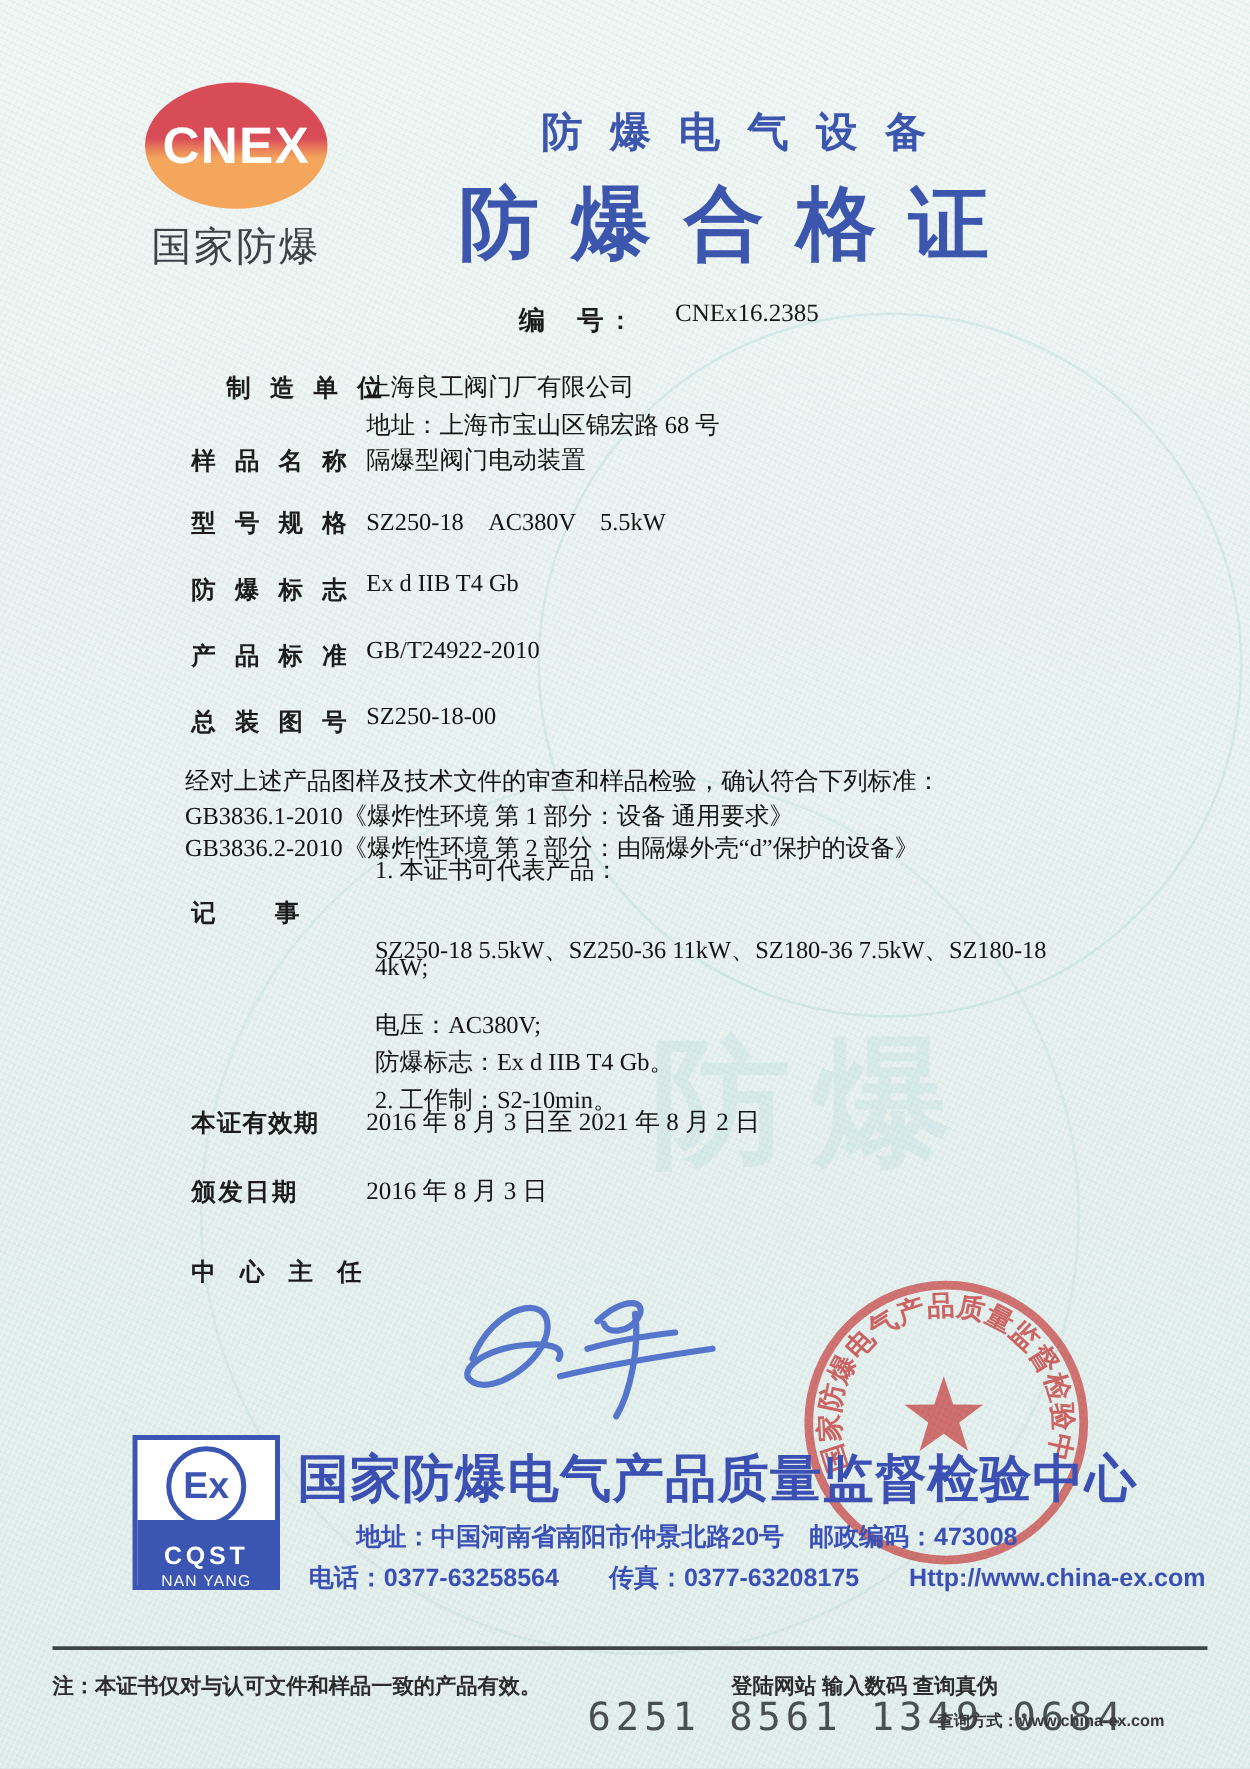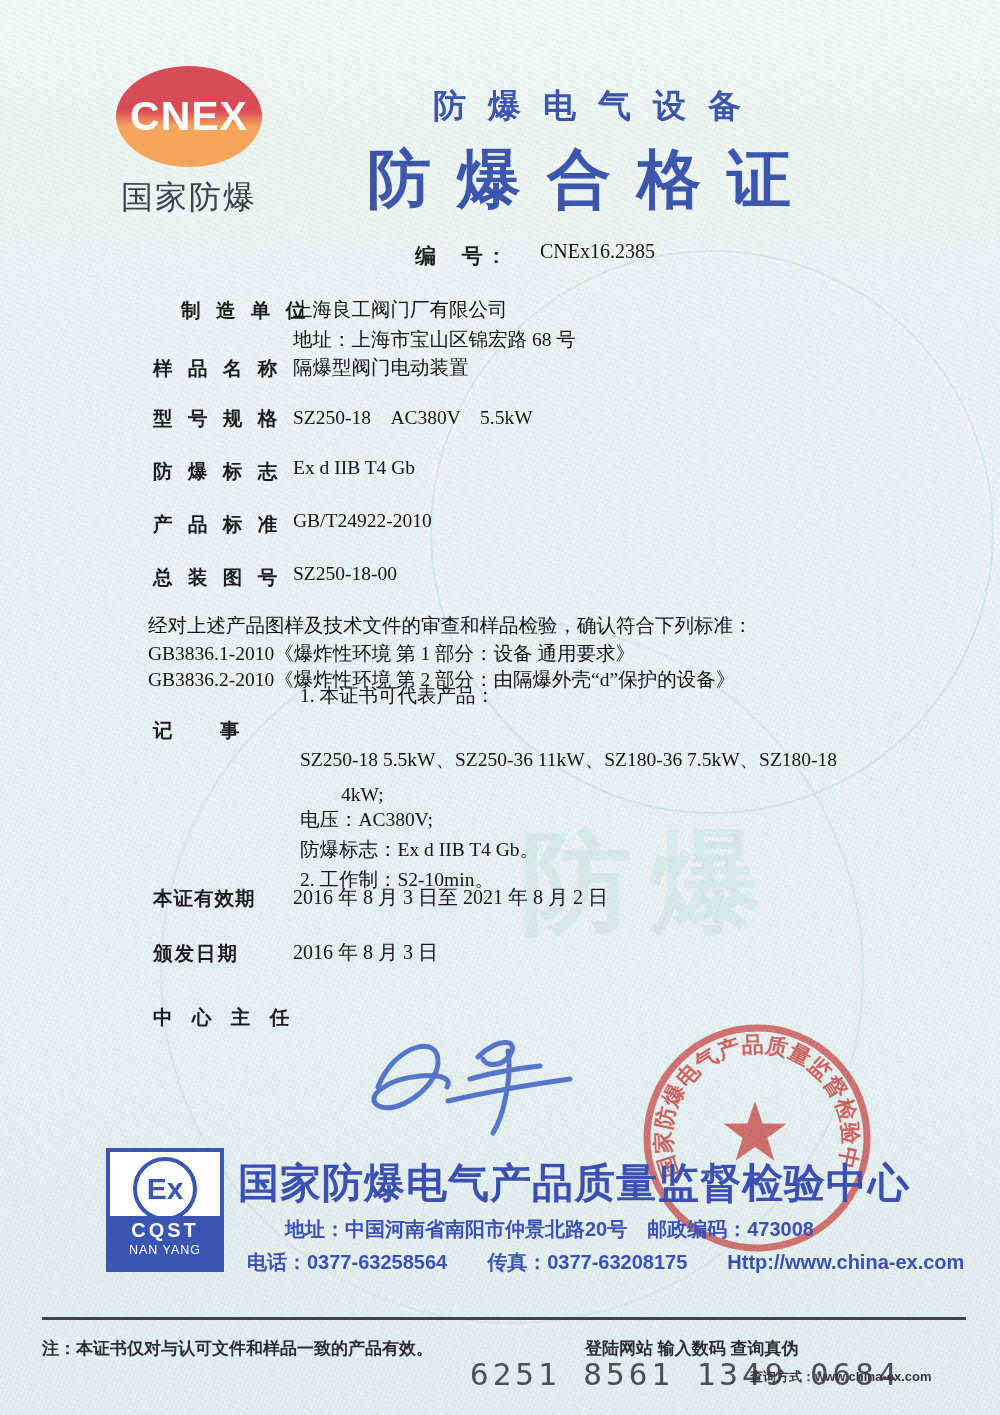--- a/index.html
+++ b/index.html
@@ -46,21 +46,21 @@
   
   .sig{left:350px;top:1025px;}
   .stamp{left:637px;top:1018px;opacity:0.85;mix-blend-mode:multiply;}
 
   
   .cqst-box{left:106px;top:1148px;width:118px;height:124px;border:4px solid #3a55b2;background:#ffffff;box-sizing:border-box;}
   .cqst-band{position:absolute;left:0;right:0;bottom:0;height:52px;background:#3a55b2;text-align:center;}
   .cqst-circle{position:absolute;top:5px;left:50%;transform:translateX(-50%);width:64px;height:64px;border-radius:50%;
     border:4px solid #3a55b2;background:#ffffff;display:flex;align-items:center;justify-content:center;box-sizing:border-box;}
   .cqst-ex{font-size:30px;font-weight:bold;color:#3a55b2;font-family:"Liberation Sans","DejaVu Sans",sans-serif;}
-  .cqst-l1{color:#fff;font-size:20px;font-weight:bold;letter-spacing:3px;line-height:26px;margin-top:1px;font-family:"Liberation Sans","DejaVu Sans",sans-serif;}
+  .cqst-l1{color:#fff;font-size:20px;font-weight:bold;letter-spacing:3px;line-height:26px;margin-top:16px;font-family:"Liberation Sans","DejaVu Sans",sans-serif;}
   .cqst-l2{color:#fff;font-size:12.5px;font-weight:normal;letter-spacing:1px;line-height:15px;font-family:"Liberation Sans","DejaVu Sans",sans-serif;}
 
   .issuer-name{left:238px;top:1156px;font-size:41px;font-weight:bold;color:#3b50b2;letter-spacing:1px;}
   .issuer-addr{left:285px;top:1216px;font-size:20px;font-weight:bold;color:#3b50b5;}
   .issuer-contact{left:247px;top:1249px;font-size:20px;font-weight:bold;color:#3b50b5;}
 
   
   .divider{left:42px;top:1317px;width:924px;height:3px;background:#3f4447;}
   .foot-note{left:42px;top:1337px;font-size:17px;font-weight:600;color:#2c2c2c;}
   .foot-hint{left:585px;top:1337px;font-size:17px;font-weight:600;color:#2c2c2c;}
@@ -106,21 +106,21 @@
   <div class="abs flabel heiti nowrap" style="top:564px;">总 装 图 号</div>
   <div class="abs fvalue nowrap" style="top:563px;">SZ250-18-00</div>
 
   <div class="abs para nowrap" style="top:612px;">经对上述产品图样及技术文件的审查和样品检验，确认符合下列标准：</div>
   <div class="abs para nowrap" style="top:640px;">GB3836.1-2010《爆炸性环境 第 1 部分：设备 通用要求》</div>
   <div class="abs para nowrap" style="top:666px;">GB3836.2-2010《爆炸性环境 第 2 部分：由隔爆外壳“d”保护的设备》</div>
 
   <div class="abs flabel heiti nowrap" style="top:717px;letter-spacing:14px;">记　事</div>
   <div class="abs notes-line nowrap" style="top:682px;">1. 本证书可代表产品：</div>
   <div class="abs notes-line nowrap" style="top:746px;">SZ250-18 5.5kW、SZ250-36 11kW、SZ180-36 7.5kW、SZ180-18</div>
-  <div class="abs notes-line nowrap" style="top:784px;margin-left:41px;">4kW;</div>
+  <div class="abs notes-line nowrap" style="top:764px;">4kW;</div>
   <div class="abs notes-line nowrap" style="top:806px;">电压：AC380V;</div>
   <div class="abs notes-line nowrap" style="top:836px;">防爆标志：Ex d IIB T4 Gb。</div>
   <div class="abs notes-line nowrap" style="top:866px;">2. 工作制：S2-10min。</div>
 
   <div class="abs flabel heiti nowrap" style="top:885px;letter-spacing:1px;">本证有效期</div>
   <div class="abs fvalue nowrap" style="top:884px;font-size:20px;">2016 年 8 月 3 日至 2021 年 8 月 2 日</div>
 
   <div class="abs flabel heiti nowrap" style="top:940px;letter-spacing:2px;">颁发日期</div>
   <div class="abs fvalue nowrap" style="top:939px;font-size:20px;">2016 年 8 月 3 日</div>
 

